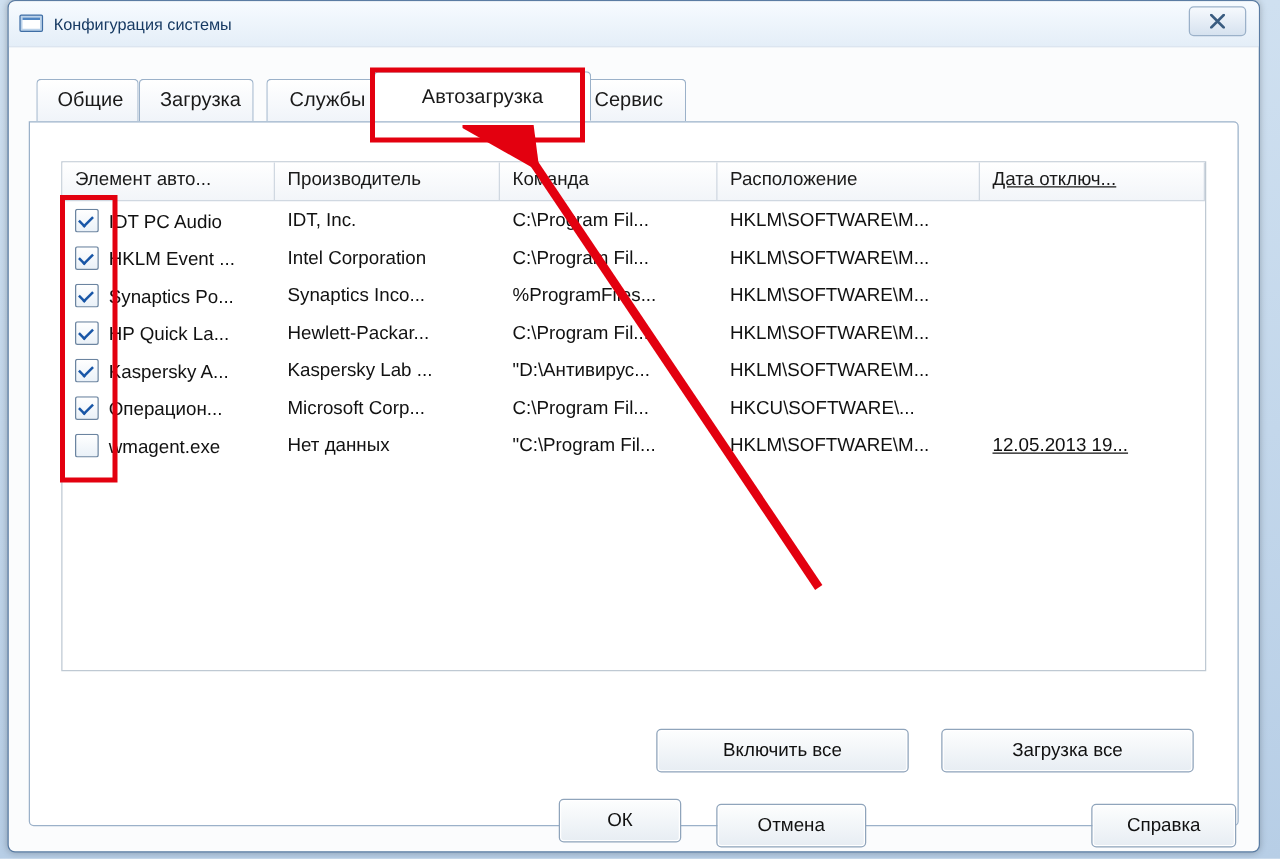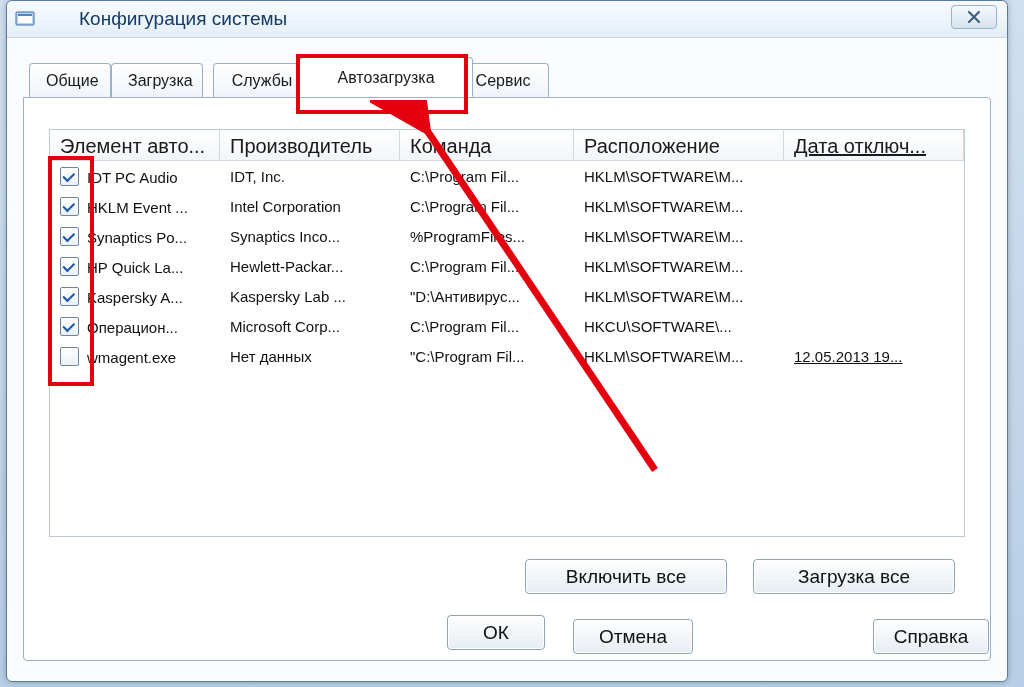--- a/index.html
+++ b/index.html
@@ -8,21 +8,21 @@
   
   .window { position:absolute; left:6px; top:0; width:1000px; height:680px;
             border:1px solid #5a7ca3; border-radius:6px; background:#fbfcfd;
             box-shadow:0 0 6px rgba(0,0,0,.25); }
   .titlebar { height:36px; background:linear-gradient(to bottom,#f7fbff,#e4eef8);
               border-bottom:1px solid #c9d7e6; border-radius:6px 6px 0 0;
               display:flex; align-items:center; padding:0 8px; position:relative; }
   .title-icon { width:20px; height:18px; margin-right:8px; display:inline-flex;
                 align-items:center; justify-content:center; }
   .title-icon svg { width:20px; height:18px; }
-  .title-text { color:#173a63; font-size:19px;margin-left:36px; }
+  .title-text { color:#173a63; font-size:13px; }
   .close-btn { position:absolute; right:10px; top:4px; width:44px; height:22px;
                border:1px solid #9bb1c9; border-radius:4px;
                background:linear-gradient(to bottom,#f6f9fd,#d6e2ef);
                display:flex; align-items:center; justify-content:center;
                color:#3a5c80; cursor:pointer; }
   .close-btn svg { width:14px; height:12px; }
 
   
   .tabstrip { position:absolute; left:16px; top:62px; right:16px; height:38px; }
   .tab { position:absolute; top:0; height:34px; line-height:34px; padding:0 16px;
@@ -43,21 +43,21 @@
   .hl { position:absolute; border:4px solid #e3000f; pointer-events:none; z-index:4; }
   .hl-tab   { left:296px; top:54px;  width:164px; height:52px; }
   .hl-checks{ left:48px;  top:156px; width:38px;  height:222px; }
 
   
   .listwrap { position:absolute; left:42px; top:128px; right:42px; height:408px;
               border:1px solid #bfc9d3; background:#fff; box-sizing:border-box; }
   .lh-row { display:flex; height:30px; border-bottom:1px solid #d0d8e1;
             background:linear-gradient(to bottom,#ffffff,#f2f5f9); }
   .lh-cell { border-right:1px solid #d0d8e1; padding:5px 10px 0 10px; color:#1a1a1a;
-             font-size:20px; white-space:nowrap; overflow:hidden; text-overflow:ellipsis;
+             font-size:15px; white-space:nowrap; overflow:hidden; text-overflow:ellipsis;
              box-sizing:border-box; cursor:pointer; }
   .col0 { width:170px; } .col1 { width:180px; } .col2 { width:174px; }
   .col3 { width:210px; } .col4 { flex:1;text-decoration:underline; }
   .rows { }
   .row { display:flex; height:30px; align-items:center; }
   .cell { padding:0 10px; font-size:15px; color:#111; white-space:nowrap; overflow:hidden;
           text-overflow:ellipsis; box-sizing:border-box; }
   .cell.col0 { display:flex; align-items:flex-end; }
   .chk { width:17px; height:17px; border:1px solid #6b84a0; border-radius:2px;
          margin-right:8px; display:inline-flex; align-items:center; justify-content:center;
@@ -66,22 +66,22 @@
                    border-left:2px solid #1856a7; border-bottom:2px solid #1856a7;
                    transform:rotate(-45deg) translate(0px,-1px); }
 
   
   .arrow { position:absolute; left:370px; top:100px; width:320px; height:380px;
            pointer-events:none; z-index:5; }
 
   
   .btn { position:absolute; height:33px; border:1px solid #8fa4bb; border-radius:4px;
          background:linear-gradient(to bottom,#fdfefe,#e7edf3); color:#111;
-         font-size:19px; display:flex; align-items:center; justify-content:center;
-         cursor:pointer; box-shadow:inset 0 0 0 1px #fff; }
+         font-size:15px; display:flex; align-items:center; justify-content:center;
+         cursor:pointer; box-shadow:inset 0 0 0 1px #fff;margin-top:24px; }
   .btn.disabled { color:#9aa2aa; cursor:default; }
   .btn-enable-all  { left:518px; top:558px; width:200px; }
   .btn-disable-all { left:746px; top:558px; width:200px; }
   .btn-ok     { left:440px; top:614px; width:96px; }
   .btn-cancel { left:566px; top:618px; width:118px; }
   .btn-apply  { left:716px; top:618px; width:128px; }
   .btn-help   { left:866px; top:618px; width:114px; }
 </style>
 </head>
 <body>

